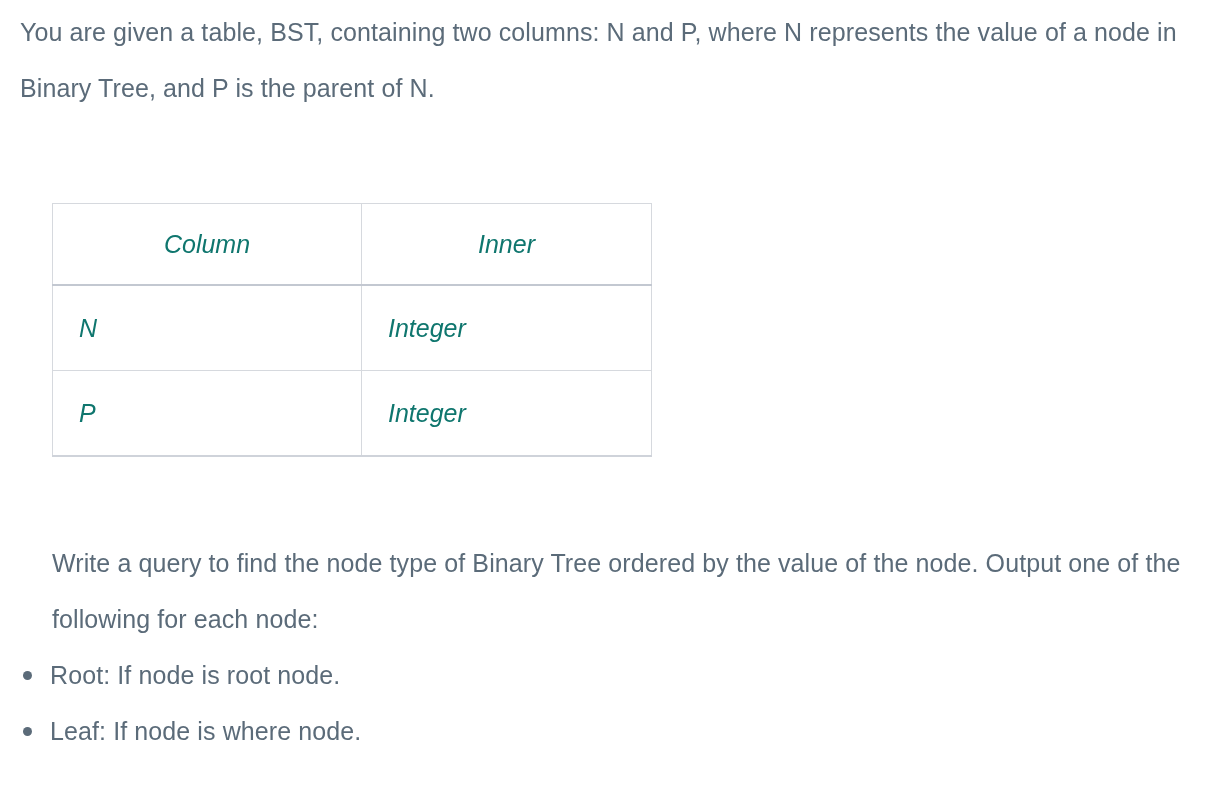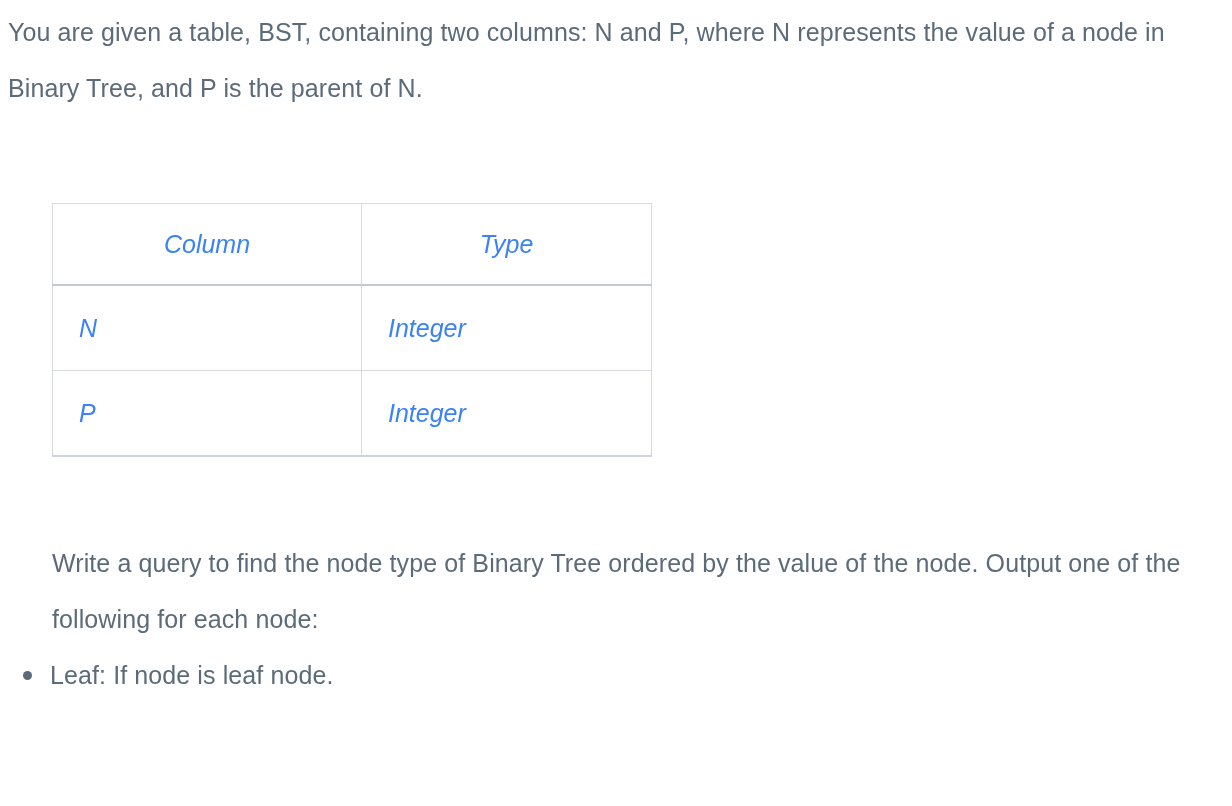--- a/index.html
+++ b/index.html
@@ -16,37 +16,37 @@
   .content {
     padding: 4px 8px 0 8px;
   }
   .para {
     font-size: 25px;
     line-height: 56px;
     margin: 0;
     max-width: 1170px;
     letter-spacing: 0.1px;
   }
-  .intro-para { margin-top: 0; }
+  .intro-para { margin-top: 0; margin-left: 12px; }
   .task-para  { margin-top: 78px; margin-left: 44px; }
 
   table.schema {
     border-collapse: collapse;
     table-layout: fixed;
     margin: 87px 0 0 44px;
     width: 600px;
     background: #ffffff;
   }
   table.schema th,
   table.schema td {
     border: 1px solid #d6d9de;
     font-style: italic;
     font-weight: 400;
     font-size: 25px;
-    color: #3b82f6;
+    color: #0f766e;
     background: #ffffff;
   }
   table.schema th {
     height: 78px;
     text-align: center;
     vertical-align: middle;
     border-bottom: 2px solid #c3c8d1;
   }
   table.schema td {
     height: 82px;
@@ -84,40 +84,44 @@
 <body>
 
 <main class="content">
 
   <p class="para intro-para">You are given a table, BST, containing two columns: N and P, where N represents the value of a node in Binary Tree, and P is the parent of N.</p>
 
   <table class="schema">
     <thead>
       <tr>
         <th>Column</th>
-        <th>Type</th>
+        <th>Inner</th>
       </tr>
     </thead>
     <tbody>
       <tr>
         <td>N</td>
         <td>Integer</td>
       </tr>
       <tr>
         <td>P</td>
         <td>Integer</td>
       </tr>
     </tbody>
   </table>
 
   <p class="para task-para">Write a query to find the node type of Binary Tree ordered by the value of the node. Output one of the following for each node:</p>
 
   <ul class="node-type-list">
     <li>
       <span class="bullet-dot"></span>
-      <span>Leaf: If node is leaf node.</span>
+      <span>Root: If node is root node.</span>
+    </li>
+    <li>
+      <span class="bullet-dot"></span>
+      <span>Leaf: If node is where node.</span>
     </li>
     <li>
       <span class="bullet-dot"></span>
     </li>
   </ul>
 
 </main>
 
 </body></html>

